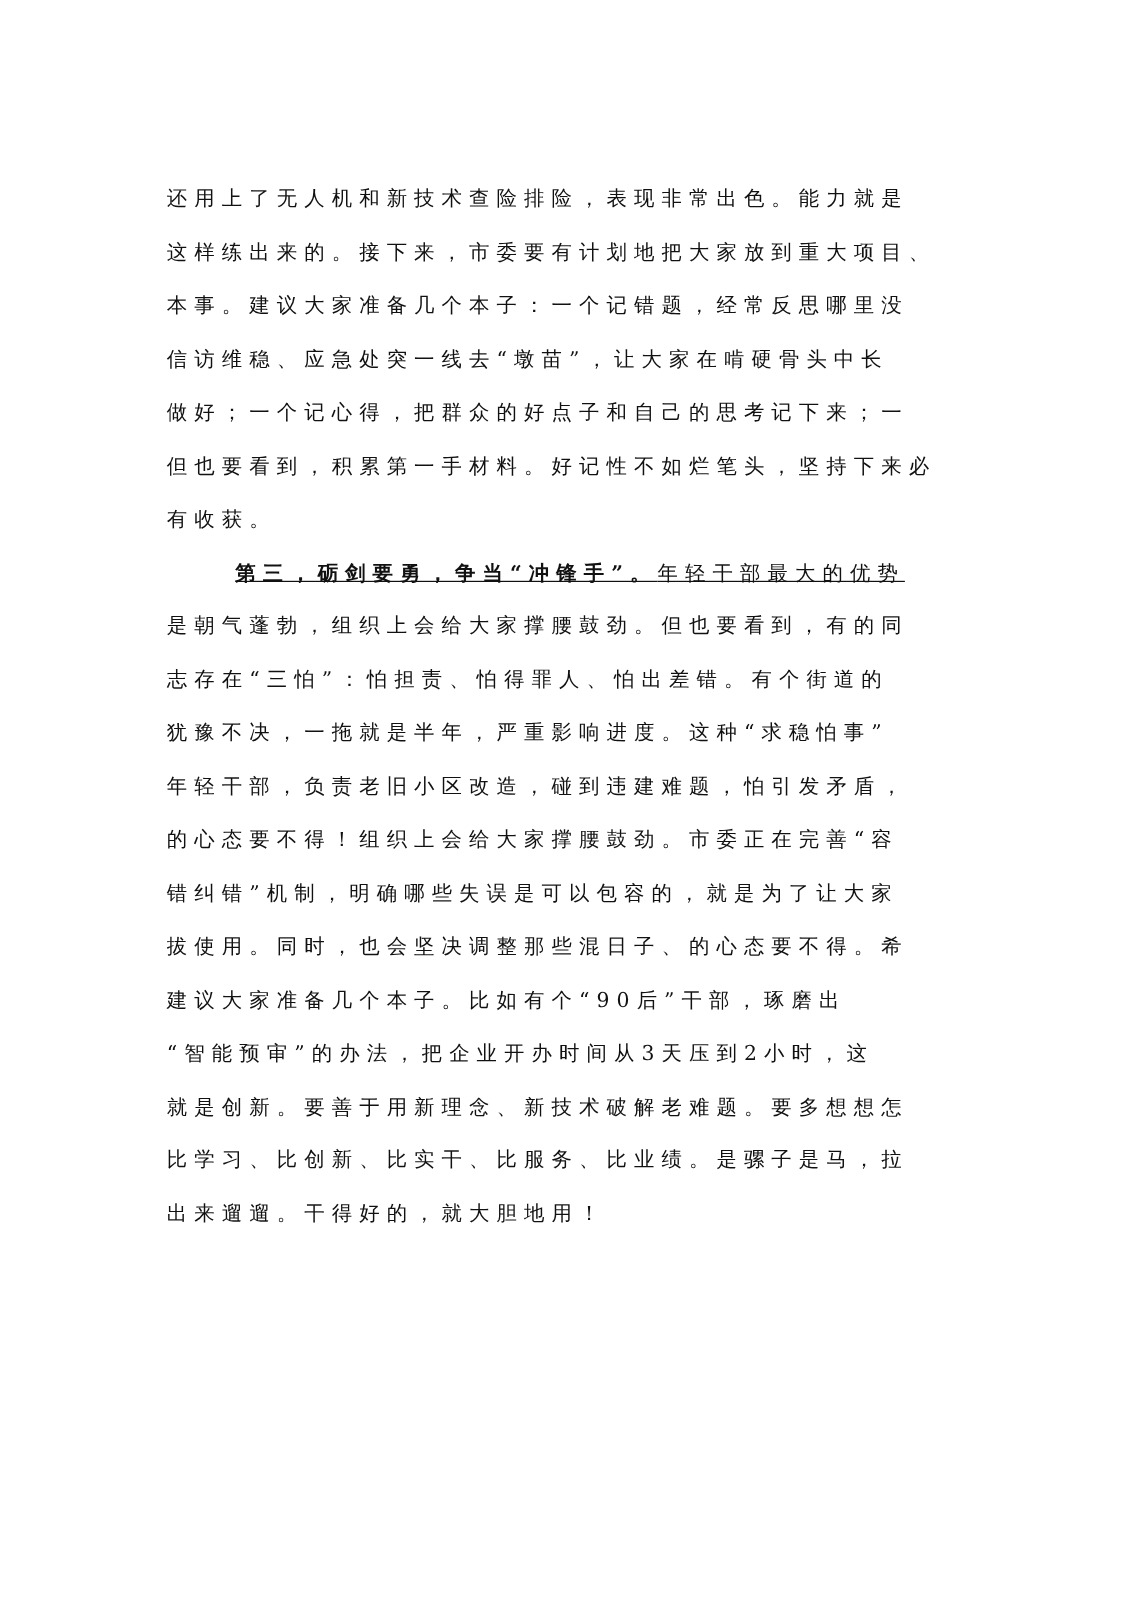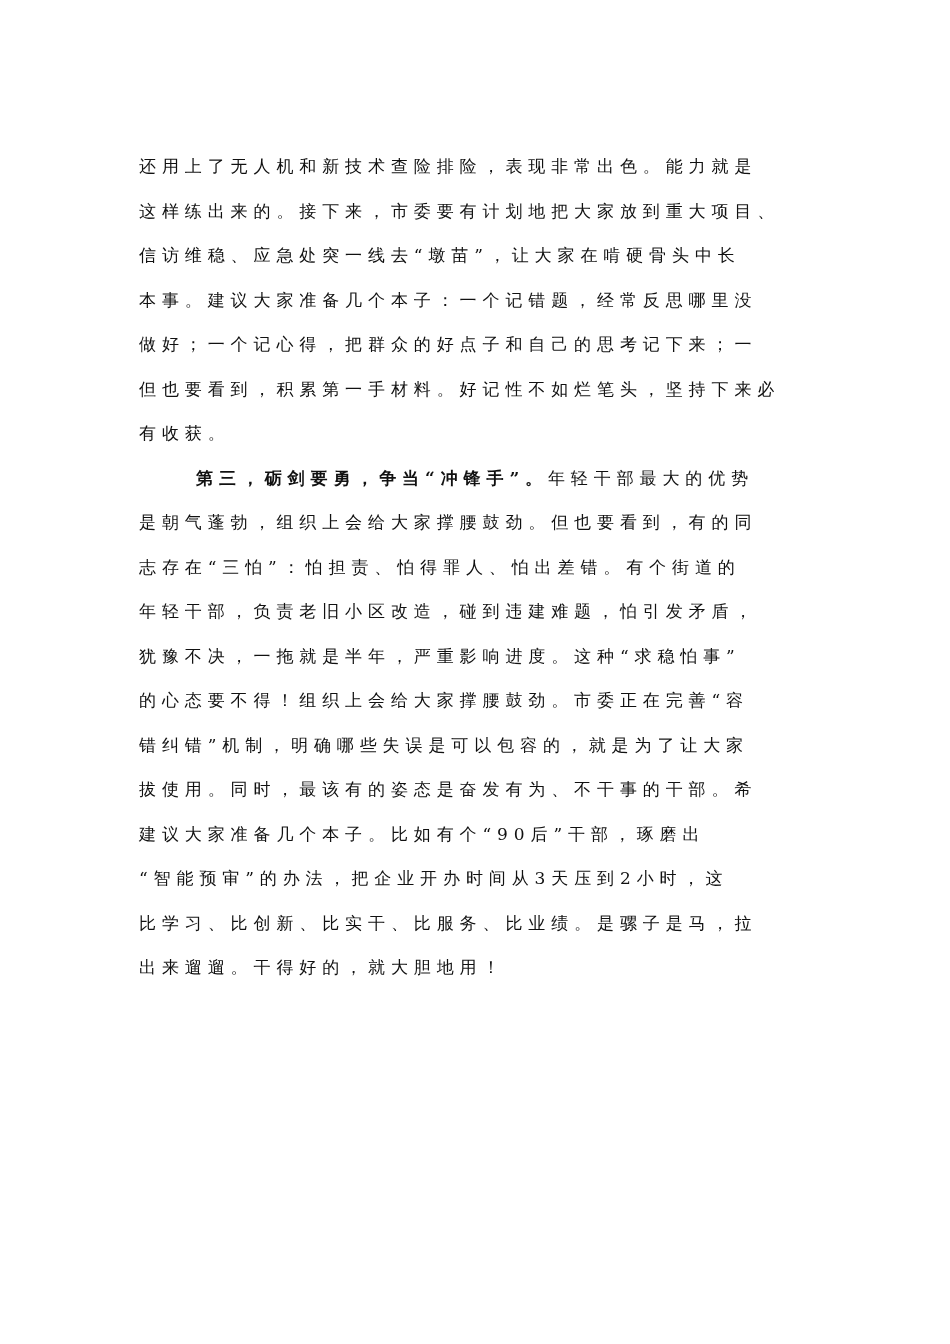--- a/index.html
+++ b/index.html
@@ -33,51 +33,53 @@
       height: 44.5px;
       line-height: 44.5px;
       font-size: 17px;
       letter-spacing: 5.9px;
       white-space: nowrap;
       font-weight: 300;
       margin-left: 20px;
     }
     .line.indent {
       padding-left: 57px;
+      text-decoration: underline;
     }
     .heading {
       font-family: "DejaVu Serif", "Liberation Serif", serif;
       font-weight: 700;
     }
   </style>
 </head>
 <body>
 
 <div class="page">
   <div class="text-block">
 
     <div>
       <div class="line">还用上了无人机和新技术查险排险，表现非常出色。能力就是</div>
       <div class="line">这样练出来的。接下来，市委要有计划地把大家放到重大项目、</div>
+      <div class="line">本事。建议大家准备几个本子：一个记错题，经常反思哪里没</div>
       <div class="line">信访维稳、应急处突一线去“墩苗”，让大家在啃硬骨头中长</div>
-      <div class="line">本事。建议大家准备几个本子：一个记错题，经常反思哪里没</div>
       <div class="line">做好；一个记心得，把群众的好点子和自己的思考记下来；一</div>
       <div class="line">但也要看到，积累第一手材料。好记性不如烂笔头，坚持下来必</div>
       <div class="line">有收获。</div>
     </div>
 
     <div>
       <div class="line indent"><span class="heading">第三，砺剑要勇，争当“冲锋手”。</span><span>年轻干部最大的优势</span></div>
       <div class="line">是朝气蓬勃，组织上会给大家撑腰鼓劲。但也要看到，有的同</div>
       <div class="line">志存在“三怕”：怕担责、怕得罪人、怕出差错。有个街道的</div>
+      <div class="line">犹豫不决，一拖就是半年，严重影响进度。这种“求稳怕事”</div>
       <div class="line">年轻干部，负责老旧小区改造，碰到违建难题，怕引发矛盾，</div>
-      <div class="line">犹豫不决，一拖就是半年，严重影响进度。这种“求稳怕事”</div>
       <div class="line">的心态要不得！组织上会给大家撑腰鼓劲。市委正在完善“容</div>
       <div class="line">错纠错”机制，明确哪些失误是可以包容的，就是为了让大家</div>
-      <div class="line">拔使用。同时，最该有的姿态是奋发有为、不干事的干部。希</div>
+      <div class="line">拔使用。同时，也会坚决调整那些混日子、的心态要不得。希</div>
       <div class="line">建议大家准备几个本子。比如有个“90后”干部，琢磨出</div>
       <div class="line">“智能预审”的办法，把企业开办时间从3天压到2小时，这</div>
+      <div class="line">就是创新。要善于用新理念、新技术破解老难题。要多想想怎</div>
       <div class="line">比学习、比创新、比实干、比服务、比业绩。是骡子是马，拉</div>
       <div class="line">出来遛遛。干得好的，就大胆地用！</div>
     </div>
 
   </div>
 </div>
 
 </body></html>

